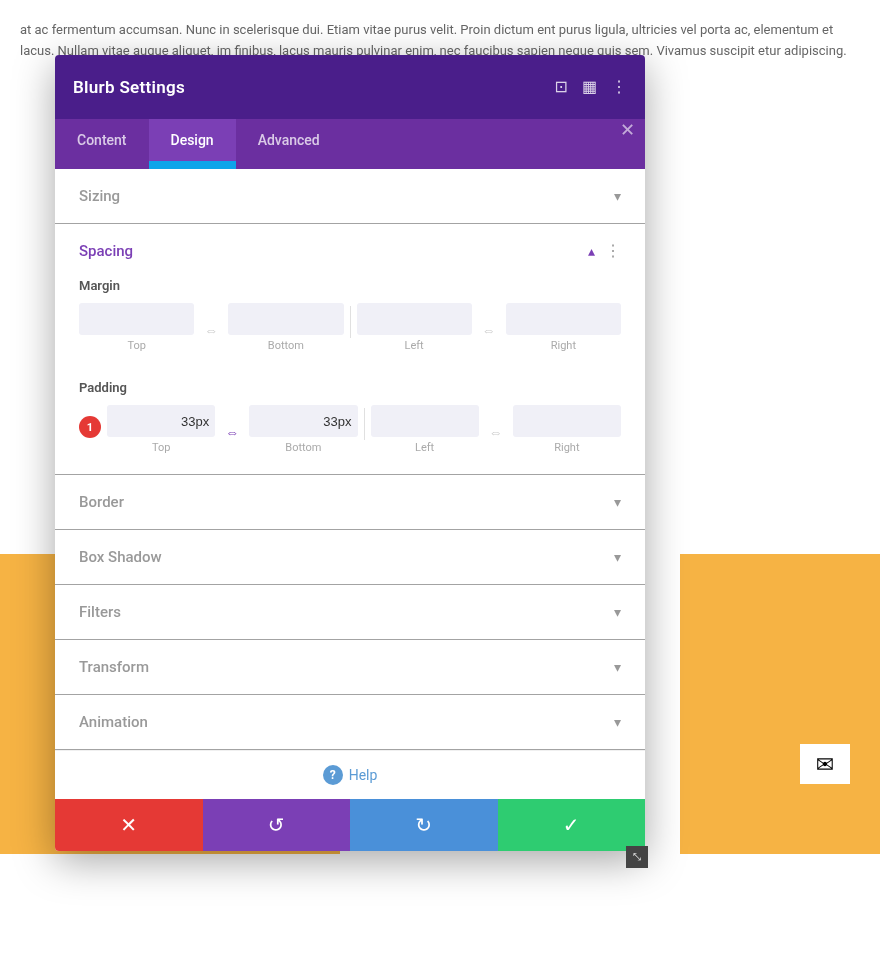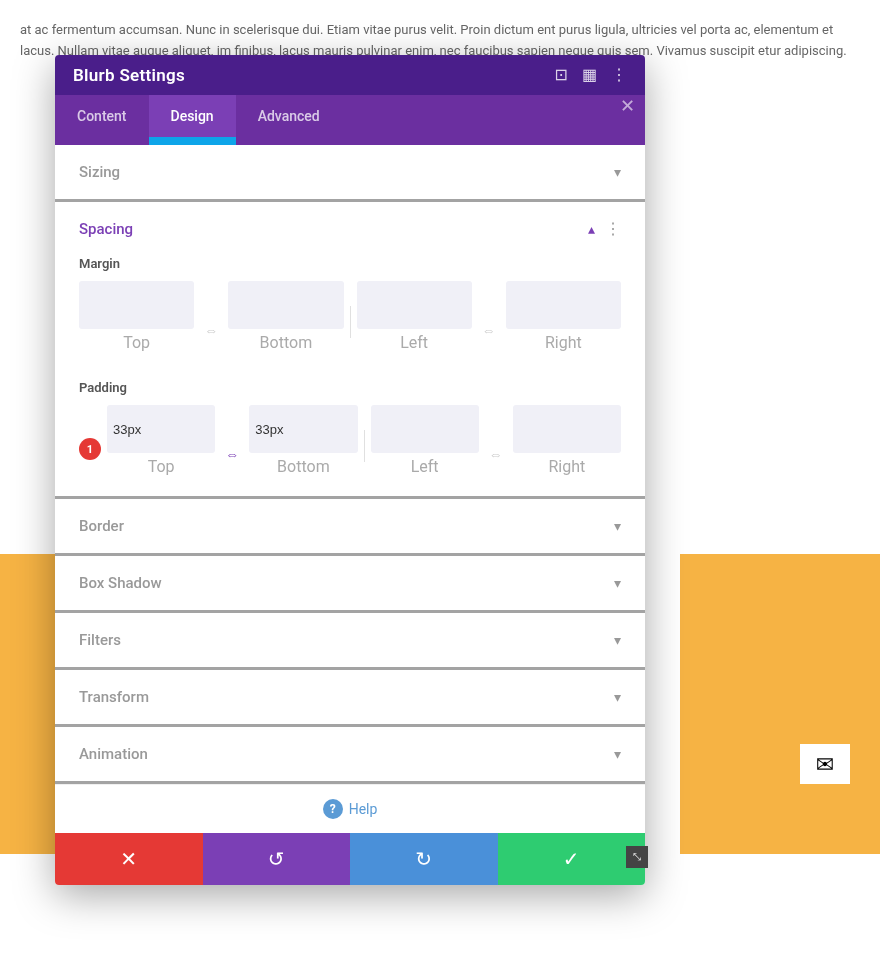--- a/index.html
+++ b/index.html
@@ -68,21 +68,21 @@
       z-index: 100;
     }
 
     
     .modal-header {
       background: #4a1e8a;
       display: flex;
       align-items: center;
       justify-content: space-between;
       padding: 0 18px;
-      height: 40px;
+      height: 64px;
     }
 
     .modal-title {
       color: #fff;
       font-size: 17px;
       font-weight: 600;
       letter-spacing: 0.3px;
     }
 
     .modal-header-icons {
@@ -134,21 +134,21 @@
 
     
     .modal-body {
       background: #fff;
       max-height: 720px;
       overflow-y: auto;
     }
 
     
     .section {
-      border-bottom: 3px solid #a3a3a3;
+      border-bottom: 1px solid #a3a3a3;
     }
 
     .section-header {
       display: flex;
       align-items: center;
       justify-content: space-between;
       padding: 18px 24px;
       cursor: pointer;
     }
 
@@ -199,37 +199,37 @@
 
     .input-group {
       display: flex;
       flex-direction: column;
       align-items: center;
       gap: 4px;
     }
 
     .field-input {
       width: 100%;
-      height: 48px;
+      height: 32px;
       background: #f0f0f7;
       border: none;
       border-radius: 3px;
-      text-align: left;
+      text-align: right;
       font-size: 13px;
       color: #555;
       outline: none;
       padding: 0 6px;
     }
 
     .field-input.has-value {
       color: #333;
     }
 
     .field-label {
-      font-size: 16px;
+      font-size: 11px;
       color: #aaa;
       text-align: center;
     }
 
     .link-icon {
       font-size: 14px;
       color: #7b3fb5;
       padding: 0 4px;
       cursor: pointer;
       margin-bottom: 14px;

